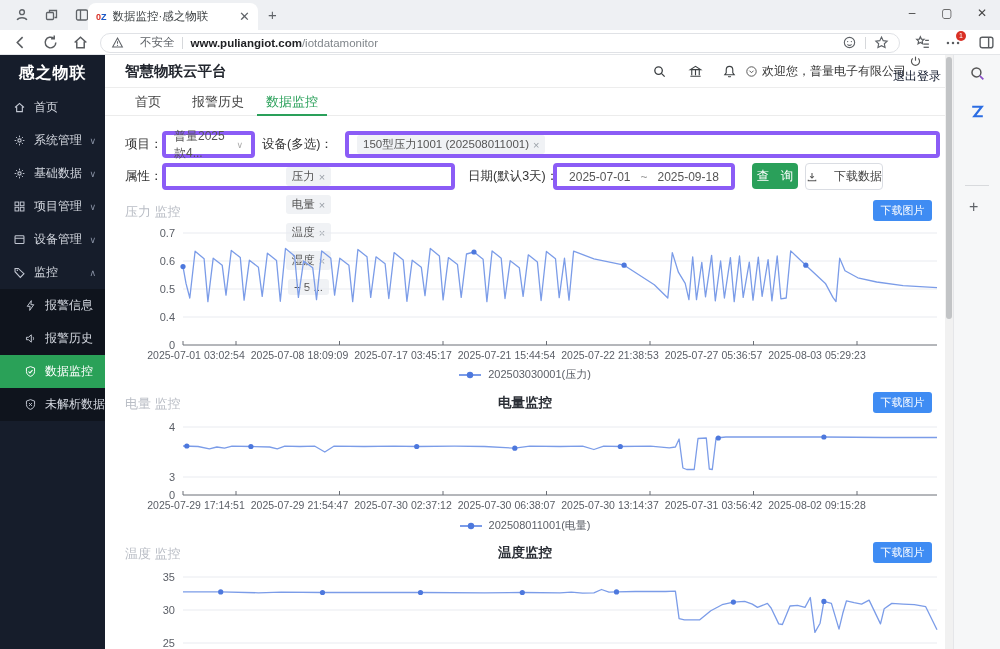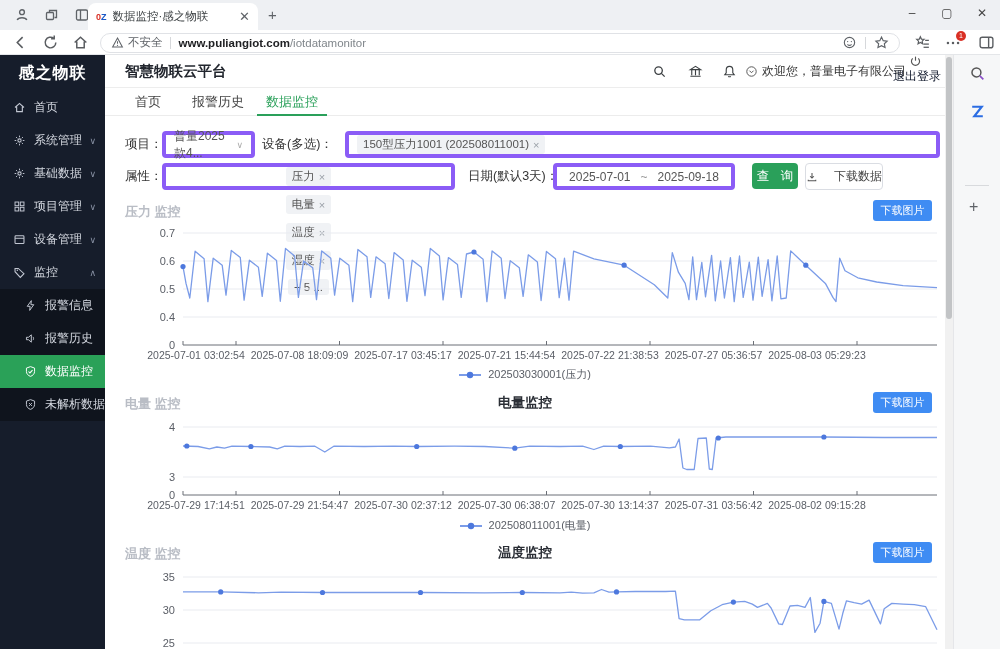--- a/index.html
+++ b/index.html
@@ -17,21 +17,21 @@
   .tab-title { font-size:11.5px; color:#3c4043; white-space:nowrap; overflow:hidden; flex:1; }
   .tab-close { font-size:13px; color:#5f6368; margin-left:6px; cursor:default; }
   .newtab { position:absolute; left:268px; top:6px; font-size:15px; color:#5f6368; }
   .winctl { position:absolute; top:6px; font-size:12px; color:#444; width:28px; text-align:center; }
   .toolbar { position:absolute; left:0; top:30px; width:1000px; height:25px; background:#fff;
     border-bottom:1px solid #e4e6e9; }
   .tb-ic { position:absolute; top:4px; width:17px; height:17px; color:#5a5d61; }
   .urlpill { position:absolute; left:100px; top:2.5px; width:800px; height:20px; border:1px solid #e0e2e6;
     border-radius:10px; background:#fff; display:flex; align-items:center; padding:0 10px; }
   .url-warn { width:13px; height:13px; color:#5f6368; margin-right:4px; flex:none; }
-  .url-warn-text { font-size:11.5px; color:#5f6368; margin-right:7px; }
+  .url-warn-text { font-size:11.5px; color:#5f6368; margin-right:7px;margin-left:12px; }
   .url-div { width:1px; height:12px; background:#d6d8db; margin-right:8px; }
   .url-host { font-size:11.5px; color:#202124; font-weight:bold; }
   .url-path { font-size:11.5px; color:#80868b; flex:1; }
   .pill-ic { width:15px; height:15px; color:#5f6368; flex:none; margin-left:8px; }
   .more-wrap { position:absolute; left:944px; top:4px; width:18px; height:18px; }
   .badge { position:absolute; right:-4px; top:-3px; width:10px; height:10px; border-radius:50%;
     background:#d93025; color:#fff; font-size:7px; line-height:10px; text-align:center; }
 
   
   .page-scrollbar { position:absolute; left:945px; top:55px; width:8px; height:594px; background:#f1f1f1; }
@@ -78,21 +78,21 @@
     display:flex; align-items:center; white-space:nowrap; }
   .tag .x { margin-left:4px; color:#9aa0a8; font-size:11px; }
   .tag .x::after { content:"×"; }
   .btn-green { position:absolute; height:26px; border:none; border-radius:4px; background:var(--green);
     color:#fff; font-size:12.5px; letter-spacing:4px; padding-left:4px; }
   .btn-plain { position:absolute; height:27px; border:1px solid #dadde3; border-radius:4px; background:#fff;
     color:#444; font-size:12px; display:flex; align-items:center; justify-content:space-between; gap:4px; }
   .btn-plain .dlic { width:12px; height:12px; color:#555; }
 
   .chart-head { position:absolute; left:0; width:840px; height:24px; }
-  .side-label { position:absolute; left:20px; top:3px; font-size:13px; color:#b9bdc5;font-weight:bold; }
+  .side-label { position:absolute; left:20px; top:3px; font-size:13px; color:#b9bdc5; }
   .c-title { position:absolute; left:0; width:840px; top:2px; text-align:center; font-size:13.5px; font-weight:bold; color:#2b2f36; }
   .btn-blue { position:absolute; right:13px; top:0; width:59px; height:21px; background:var(--blue); border:none;
     border-radius:3px; color:#fff; font-size:11px; }
   .chart-svg { position:absolute; left:0; }
   .legend { position:absolute; left:0; width:840px; text-align:center; font-size:11px; color:#5a5e66; }
   .legend .lmark { display:inline-block; vertical-align:middle; margin-right:4px; }
 </style>
 </head>
 <body>
 

